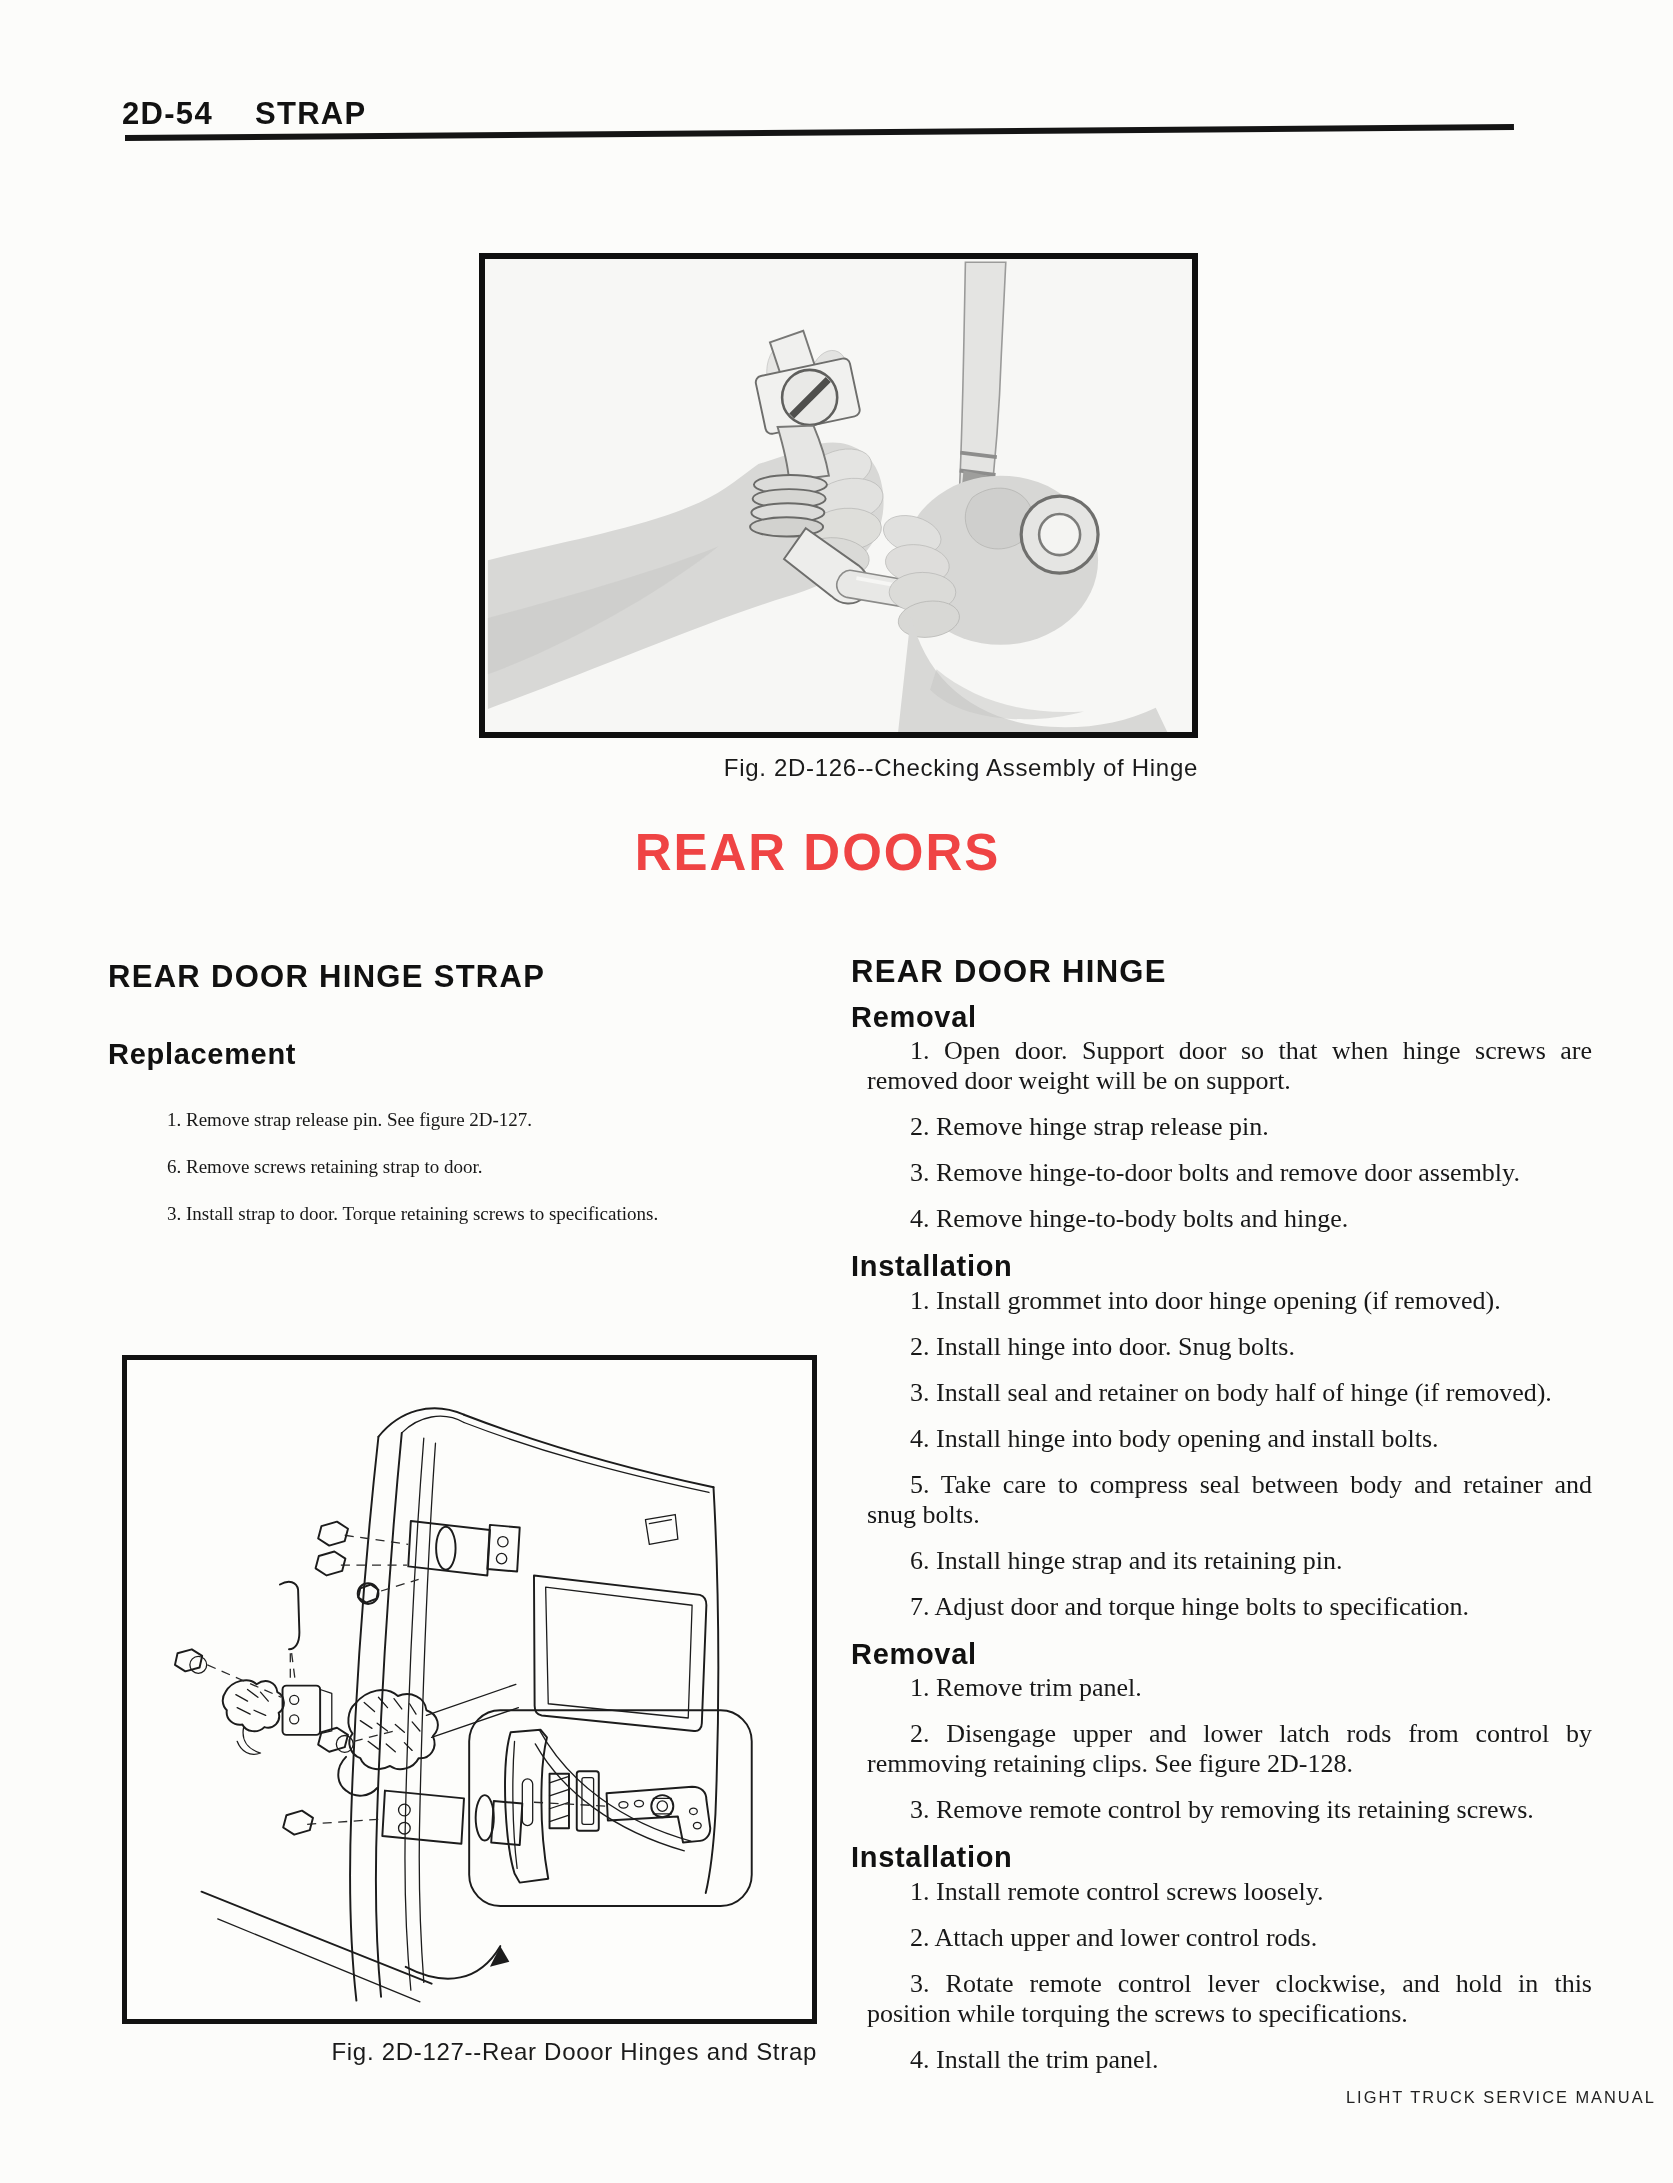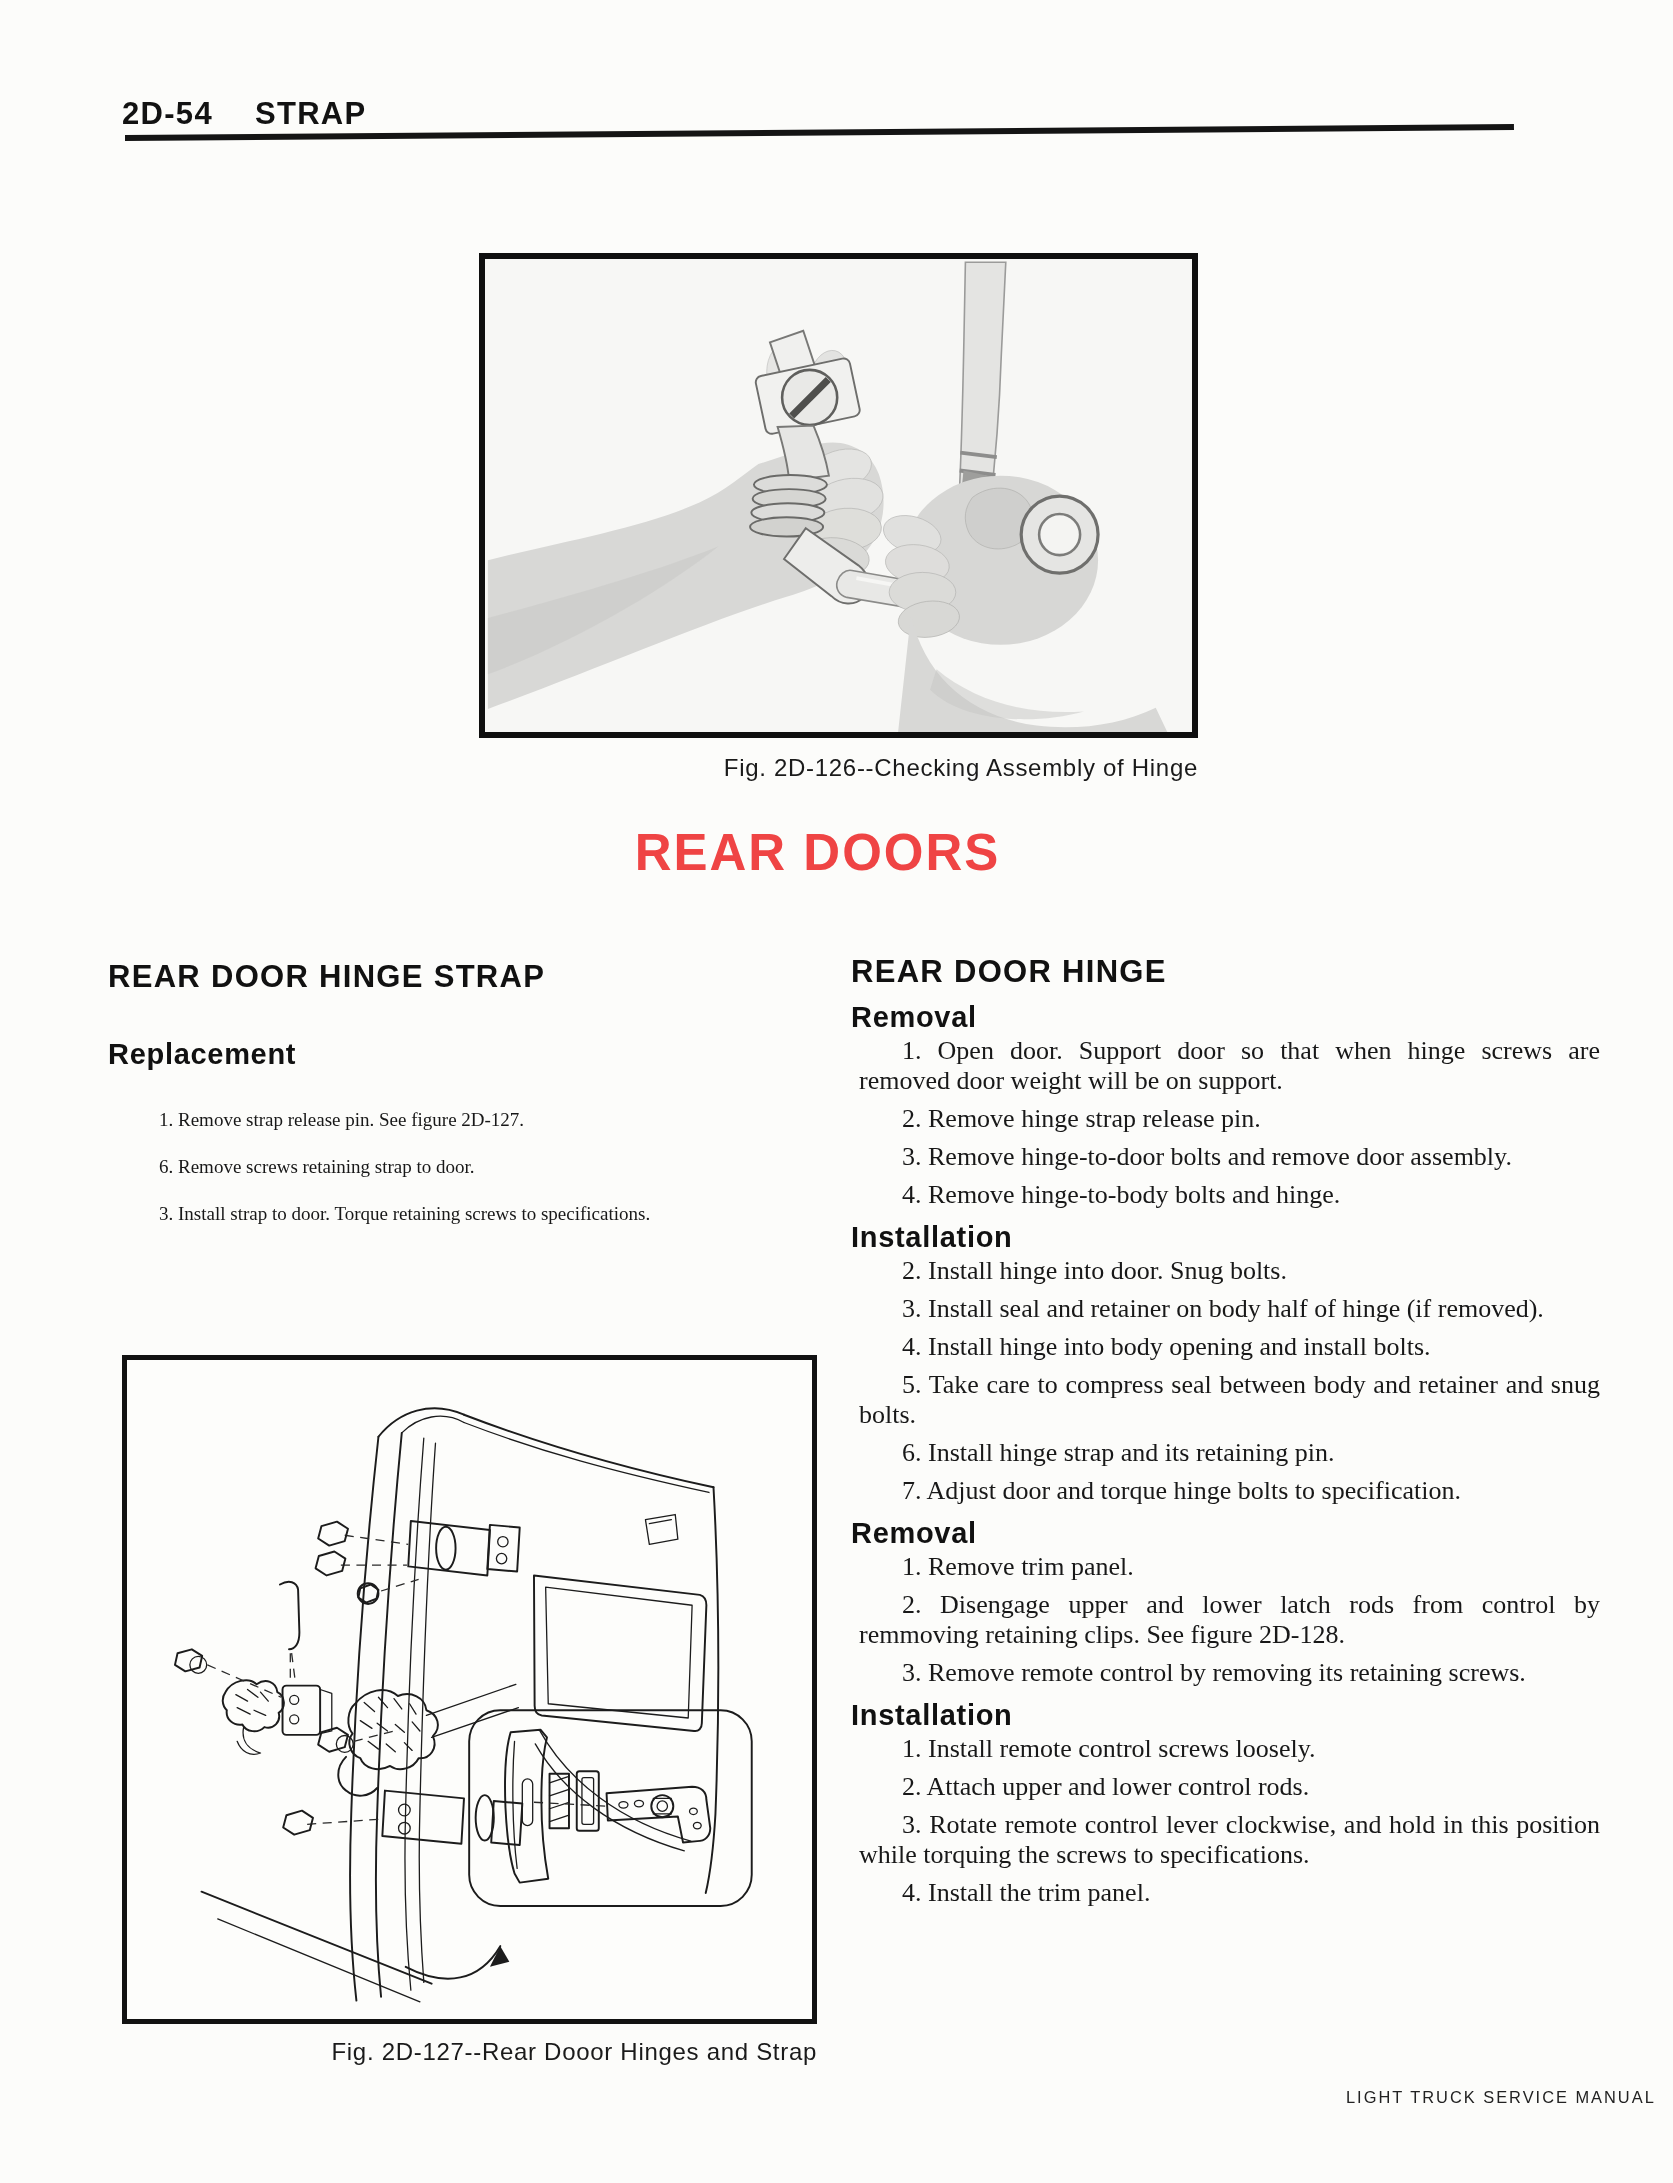--- a/index.html
+++ b/index.html
@@ -46,21 +46,21 @@
   .col-right{left:851px;top:954px;width:757px;}
   h2.sec{
     font-family:"Liberation Sans",sans-serif;font-weight:bold;
     font-size:31px;letter-spacing:1.3px;margin:0;color:#111;white-space:nowrap;
   }
   h3.sub{
     font-family:"Liberation Sans",sans-serif;font-weight:bold;
     font-size:29px;letter-spacing:0.7px;margin:0;color:#111;
   }
   p.step{
-    font-size:26px;line-height:30px;margin:8px;
+    font-size:26px;line-height:30px;margin:16px;
     text-align:justify;text-indent:43px;color:#181818;
   }
   .col-left p.step{font-size:19px;}
   .col-left h3.sub{margin-top:43px;}
   .col-left p.step{margin-top:17px;}
   .col-left p.first{margin-top:34px;}
   .col-right h3.sub{margin-top:10.5px;margin-bottom:2.6px;}
   .col-right h2.sec{margin-top:0;}
   .col-right h2.remote{margin-top:29px;padding-left:9.2px;}
   .col-right p.step{margin-top:2.6px;}
@@ -151,20 +151,21 @@
   </div>
 
   <div class="col col-right">
     <h2 class="sec">REAR DOOR HINGE</h2>
     <h3 class="sub">Removal</h3>
     <p class="step">1. Open door. Support door so that when hinge screws are removed door weight will be on support.</p>
     <p class="step">2. Remove hinge strap release pin.</p>
     <p class="step">3. Remove hinge-to-door bolts and remove door assembly.</p>
     <p class="step">4. Remove hinge-to-body bolts and hinge.</p>
     <h3 class="sub">Installation</h3>
+    <p class="step">1. Install grommet into door hinge opening (if removed).</p>
     <p class="step">2. Install hinge into door. Snug bolts.</p>
     <p class="step">3. Install seal and retainer on body half of hinge (if removed).</p>
     <p class="step">4. Install hinge into body opening and install bolts.</p>
     <p class="step">5. Take care to compress seal between body and retainer and snug bolts.</p>
     <p class="step">6. Install hinge strap and its retaining pin.</p>
     <p class="step">7. Adjust door and torque hinge bolts to specification.</p>
     <h3 class="sub">Removal</h3>
     <p class="step">1. Remove trim panel.</p>
     <p class="step">2. Disengage upper and lower latch rods from control by remmoving retaining clips. See figure 2D-128.</p>
     <p class="step">3. Remove remote control by removing its retaining screws.</p>

